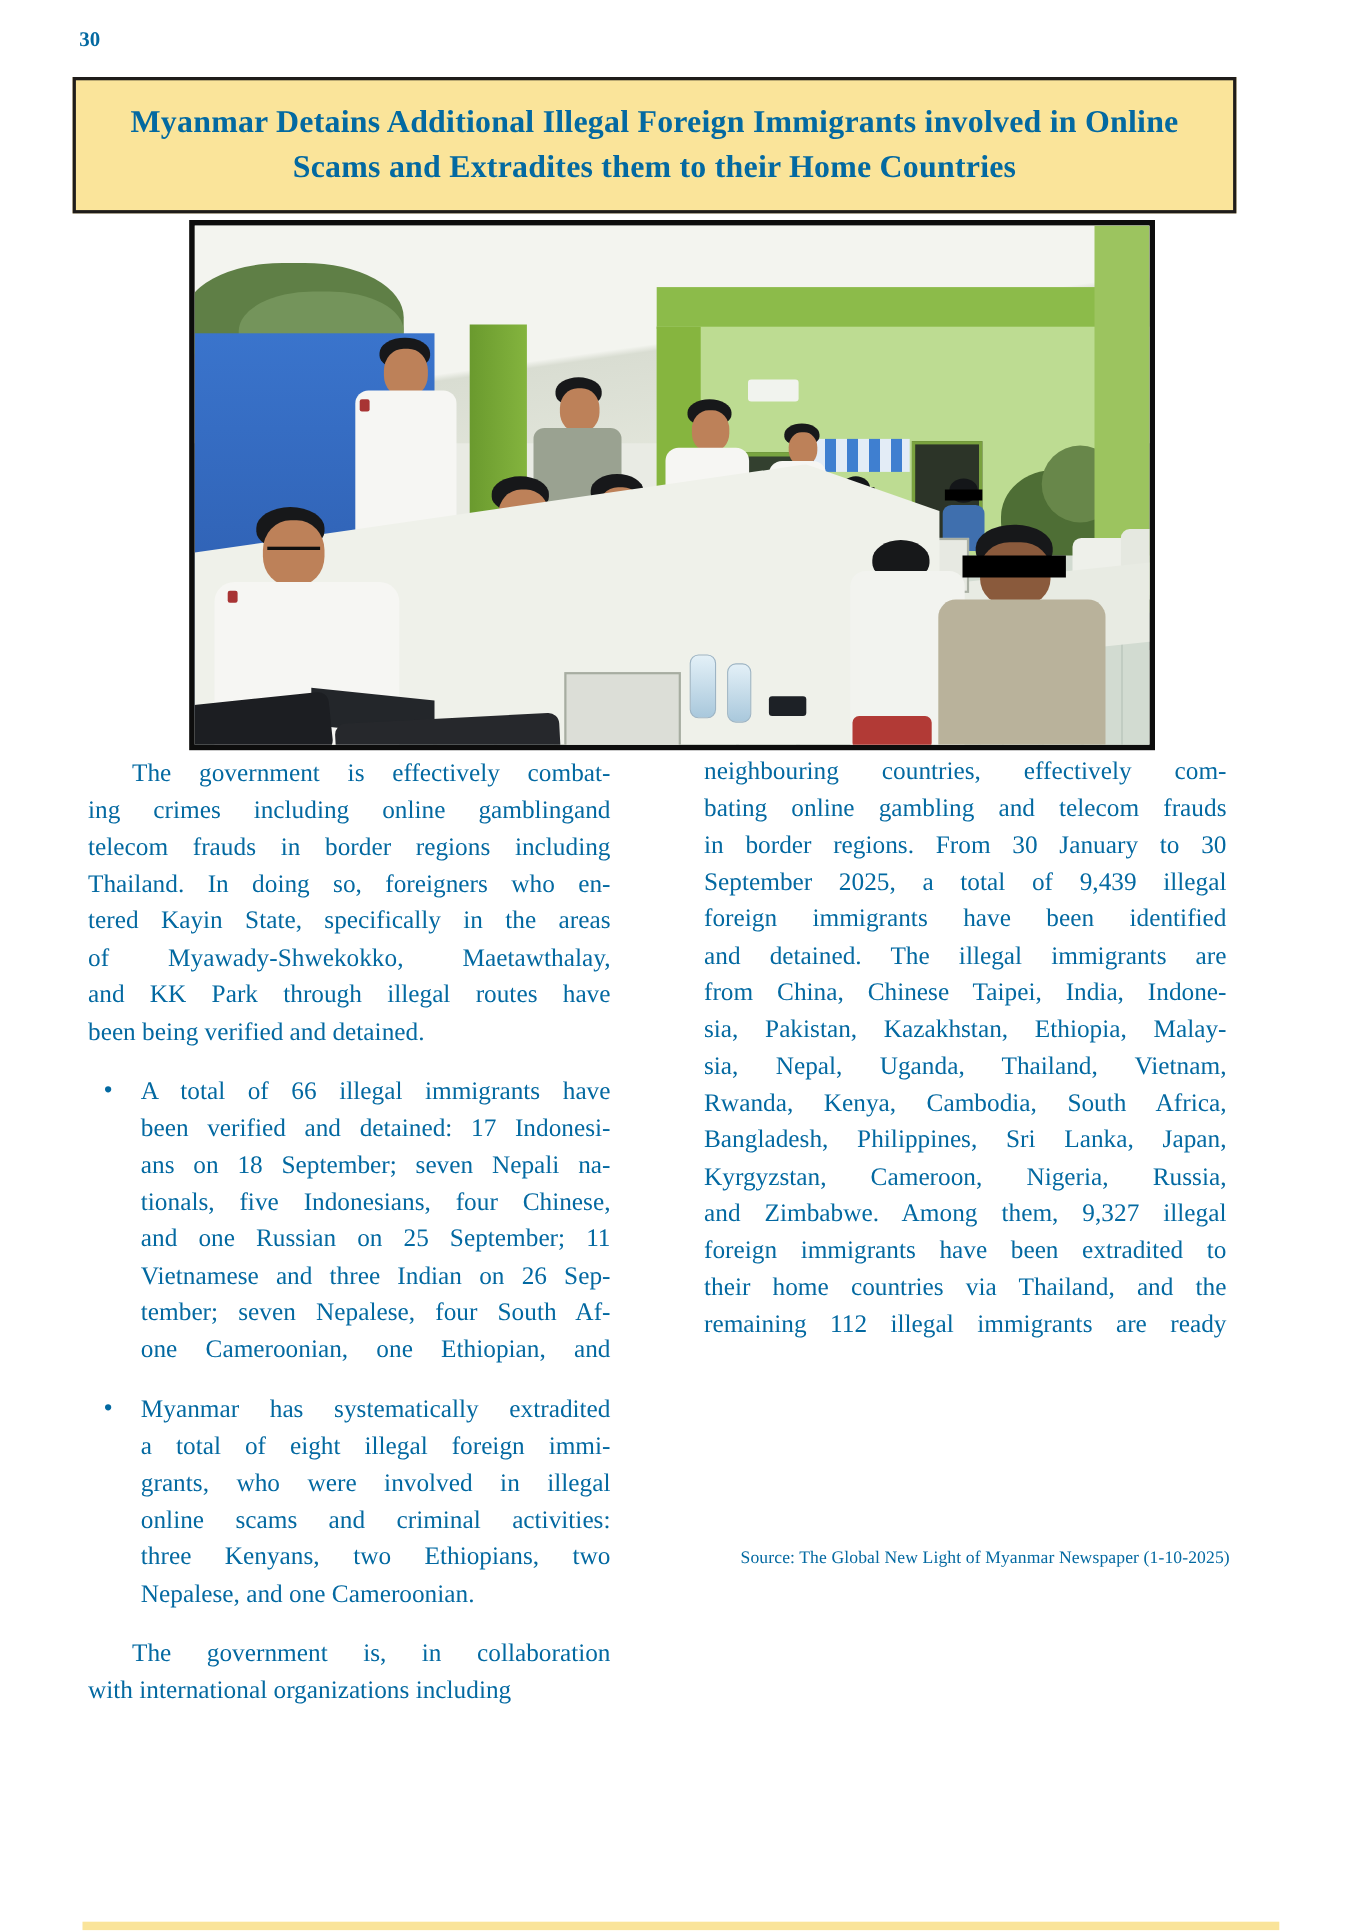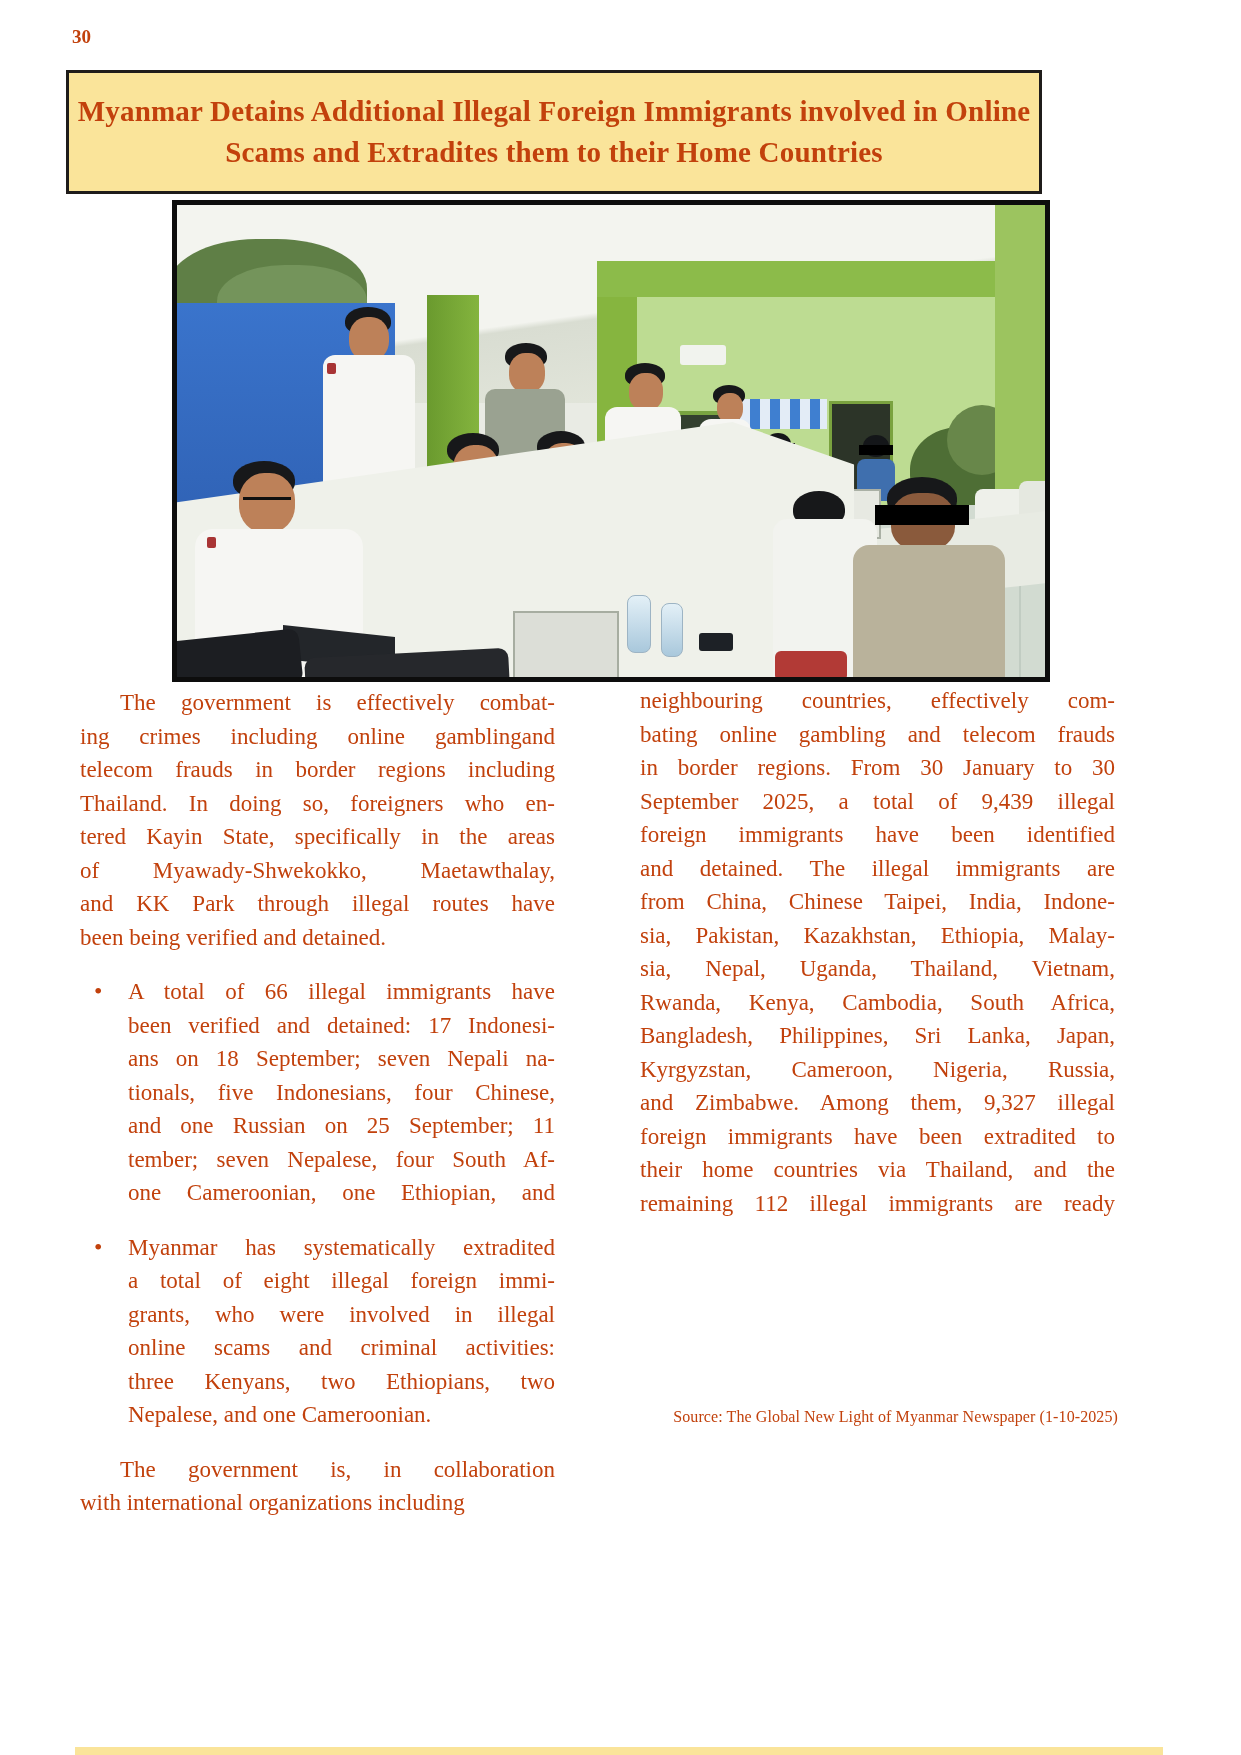--- a/index.html
+++ b/index.html
@@ -1,21 +1,21 @@
 <!DOCTYPE html>
 <html style="--highlight: #fae49a;"><head>
 <meta charset="utf-8">
 <style>
   html,body{margin:0;padding:0;background:#ffffff;}
   .page{position:relative;width:1241px;height:1755px;background:#ffffff;overflow:hidden;
-        font-family:"Liberation Serif","DejaVu Serif",serif;color:#c2410c;}
+        font-family:"Liberation Serif","DejaVu Serif",serif;color:#0369a1;}
 
   .page-number{position:absolute;left:72px;top:26px;font-size:19px;font-weight:bold;}
 
-  .title-box{position:absolute;left:66px;top:70px;width:976px;height:124px;box-sizing:border-box;
+  .title-box{position:absolute;left:66px;top:70px;width:1058px;height:124px;box-sizing:border-box;
              background:var(--highlight,#fae49a);border:3px solid #1f1c1a;
              display:flex;flex-direction:column;justify-content:center;align-items:center;}
   .title-line{font-size:29px;font-weight:bold;line-height:41px;text-align:center;letter-spacing:.2px;}
 
   
   .photo{position:absolute;left:172px;top:200px;width:878px;height:482px;box-sizing:border-box;
          border:5px solid #0d0d0d;background:#e9ebe4;overflow:hidden;}
   .photo *{position:absolute;}
   .ceiling{left:0;top:0;width:100%;height:42%;
            background:linear-gradient(172deg,#f3f4ef 52%,#d9ddd2 54%,#e7eadf 100%);}
@@ -226,20 +226,21 @@
         <div class="line">and KK Park through illegal routes have</div>
         <div class="line last">been being verified and detained.</div>
       </div>
       <div class="para bullet">
         <span class="bullet-dot">•</span>
         <div class="line">A total of 66 illegal immigrants have</div>
         <div class="line">been verified and detained: 17 Indonesi-</div>
         <div class="line">ans on 18 September; seven Nepali na-</div>
         <div class="line">tionals, five Indonesians, four Chinese,</div>
         <div class="line">and one Russian on 25 September; 11</div>
+        <div class="line">Vietnamese and three Indian on 26 Sep-</div>
         <div class="line">tember; seven Nepalese, four South Af-</div>
         <div class="line">one Cameroonian, one Ethiopian, and</div>
       </div>
       <div class="para bullet">
         <span class="bullet-dot">•</span>
         <div class="line">Myanmar has systematically extradited</div>
         <div class="line">a total of eight illegal foreign immi-</div>
         <div class="line">grants, who were involved in illegal</div>
         <div class="line">online scams and criminal activities:</div>
         <div class="line">three Kenyans, two Ethiopians, two</div>

